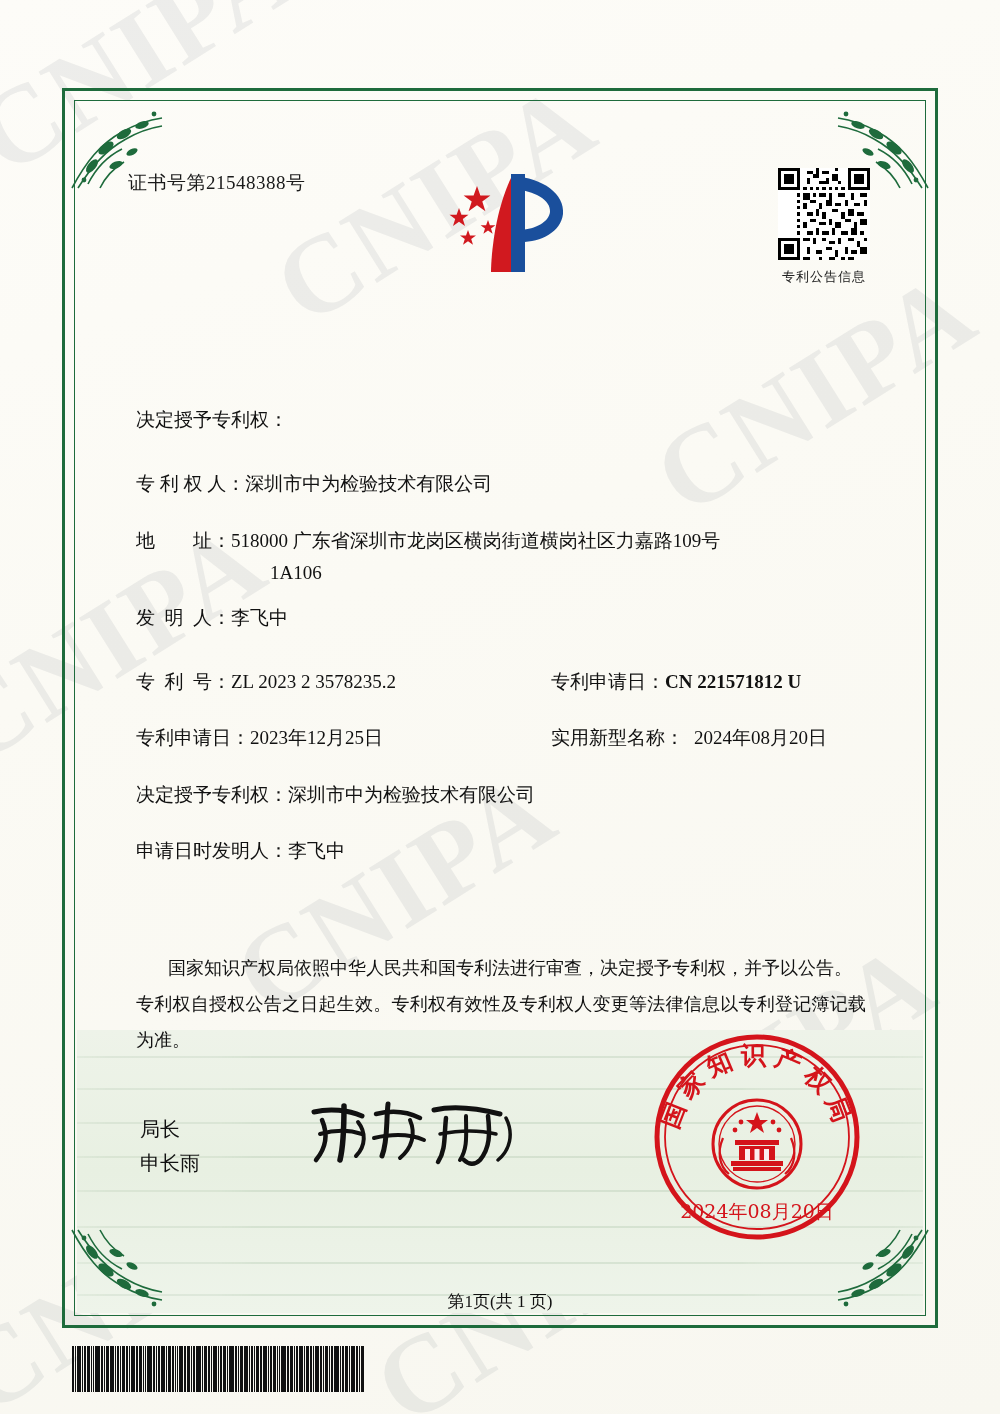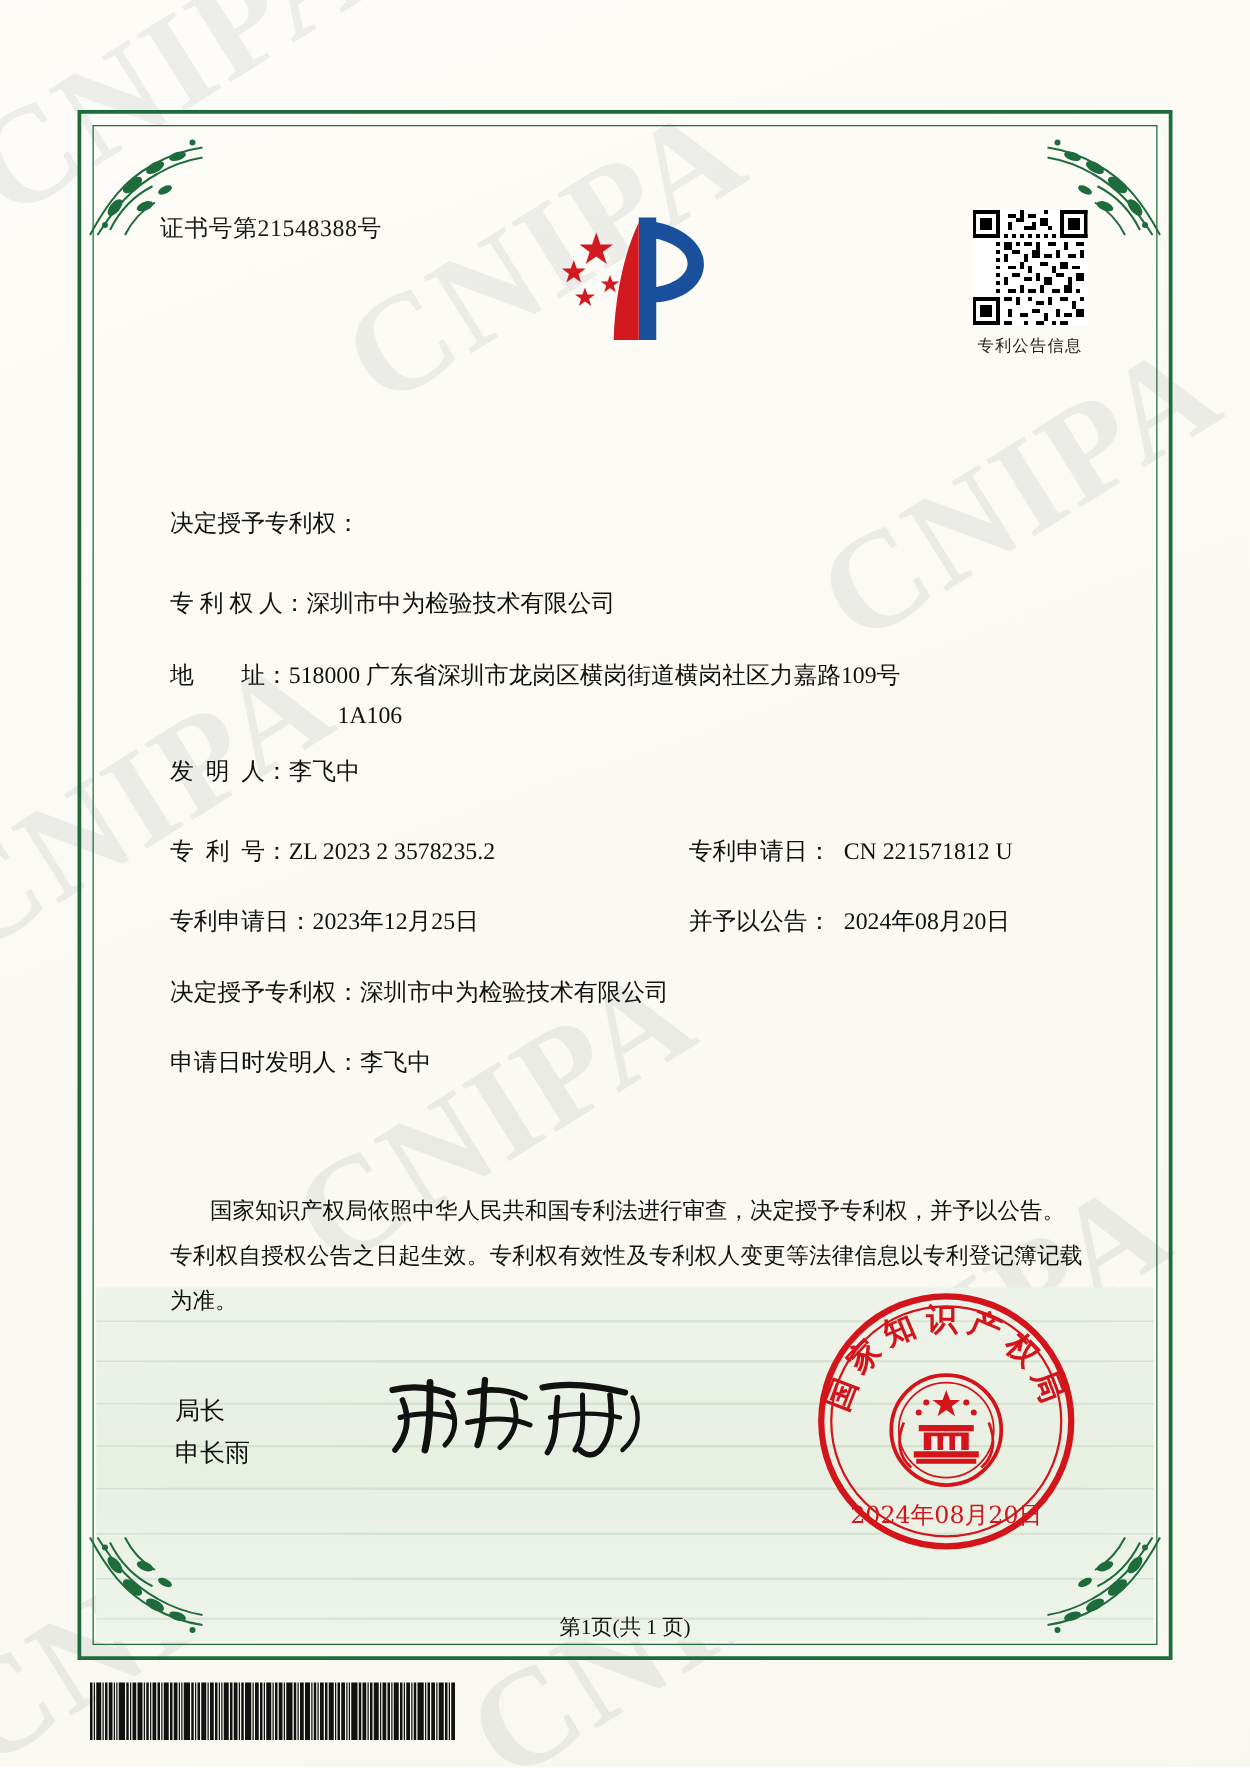--- a/index.html
+++ b/index.html
@@ -512,31 +512,31 @@
       <div class="val">李飞中</div>
     </div>
 
     <div class="row two-col">
       <div class="col-left">
         <div class="lbl">专  利  号：</div>
         <div class="val">ZL 2023 2 3578235.2</div>
       </div>
       <div class="col-right">
         <div class="lbl">专利申请日：</div>
-        <div class="val" style="margin-left:10px;">CN 221571812 U</div>
+        <div class="val" style="font-weight:bold;">CN 221571812 U</div>
       </div>
     </div>
 
     <div class="row two-col">
       <div class="col-left">
         <div class="lbl">专利申请日：</div>
         <div class="val">2023年12月25日</div>
       </div>
       <div class="col-right">
-        <div class="lbl">并予以公告：</div>
+        <div class="lbl">实用新型名称：</div>
         <div class="val" style="margin-left:10px;">2024年08月20日</div>
       </div>
     </div>
 
     <div class="row">
       <div class="lbl">决定授予专利权：</div>
       <div class="val">深圳市中为检验技术有限公司</div>
     </div>
 
     <div class="row">

